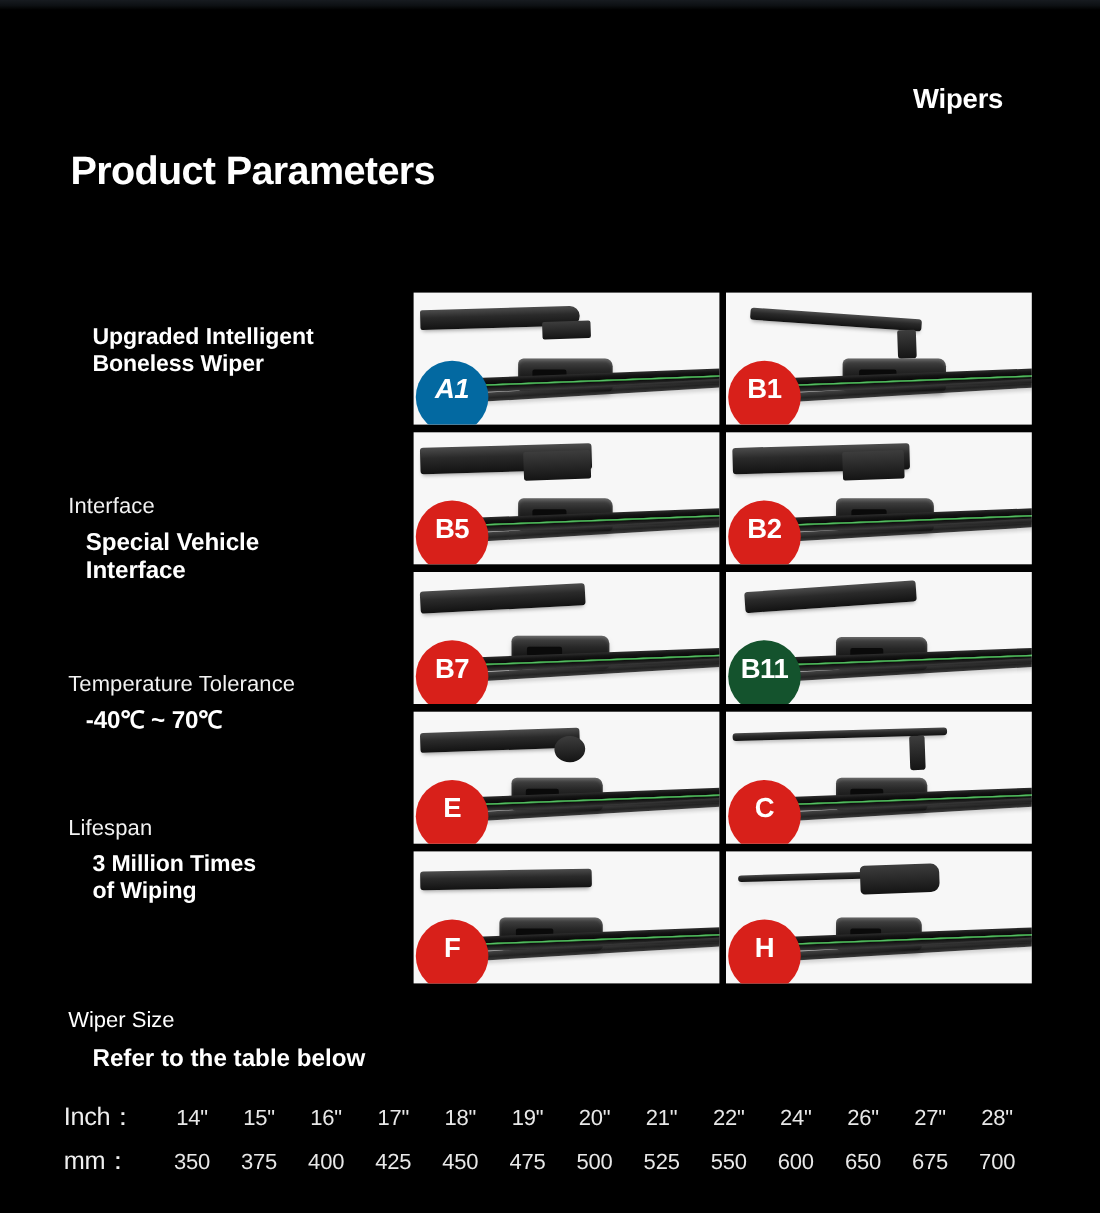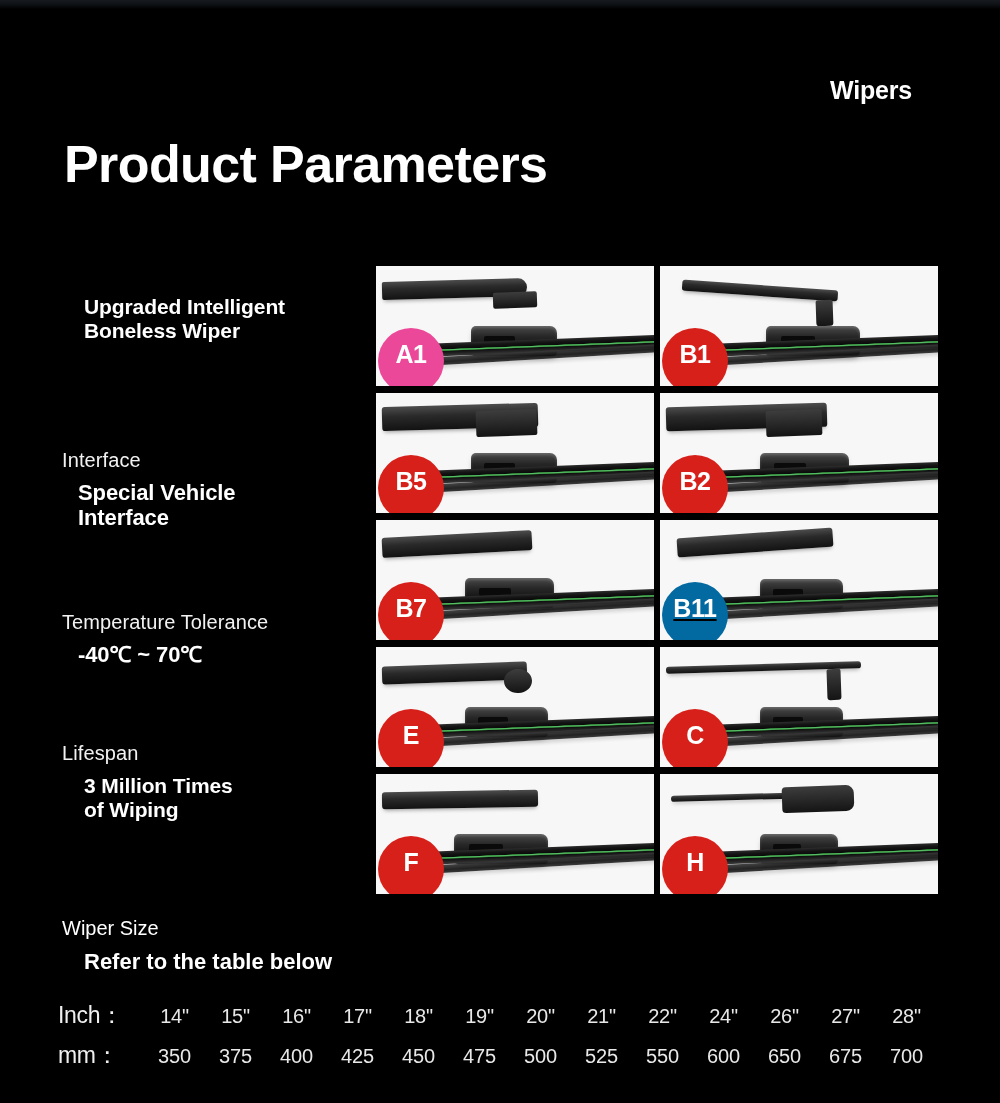--- a/index.html
+++ b/index.html
@@ -38,21 +38,21 @@
     font-size: 25px;
     font-weight: bold;
     color: #ffffff;
     letter-spacing: -0.2px;
   }
 
   .page-title {
     position: absolute;
     left: 64px;
     top: 134px;
-    font-size: 52px;
+    font-size: 36px;
     font-weight: bold;
     color: #ffffff;
     letter-spacing: -0.6px;
   }
 
   
   .specs {
     position: absolute;
     left: 62px;
     top: 286px;
@@ -334,21 +334,21 @@
   <div class="grid">
 
     <div class="cell">
       <div class="photo">
         <div class="arm hook"></div>
         <div class="arm-tip"></div>
         <div class="connector"></div>
         <div class="blade"></div>
         <div class="blade b2"></div>
       </div>
-      <div class="badge" style="background: #ec4899;">
+      <div class="badge" style="background: #0369a1; font-style: italic;">
         <span>A1</span>
       </div>
     </div>
 
     <div class="cell">
       <div class="photo">
         <div class="arm slim" style="left:8%;width:56%;transform:rotate(4deg);"></div>
         <div class="arm-tip drop"></div>
         <div class="connector" style="left:38%;width:34%;"></div>
         <div class="blade"></div>
@@ -397,21 +397,21 @@
       </div>
     </div>
 
     <div class="cell">
       <div class="photo">
         <div class="arm" style="left:6%;width:56%;height:16%;top:11%;transform:rotate(-4deg);"></div>
         <div class="connector" style="left:36%;width:30%;top:49%;"></div>
         <div class="blade"></div>
         <div class="blade b2"></div>
       </div>
-      <div class="badge" style="background: #0369a1; text-decoration: underline;">
+      <div class="badge" style="background: #14532d;">
         <span>B11</span>
       </div>
     </div>
 
     <div class="cell">
       <div class="photo">
         <div class="arm" style="left:2%;width:52%;height:15%;top:14%;transform:rotate(-2deg);"></div>
         <div class="arm-tip" style="left:46%;top:18%;width:10%;height:20%;border-radius:50%;"></div>
         <div class="connector" style="left:32%;width:30%;"></div>
         <div class="blade"></div>

